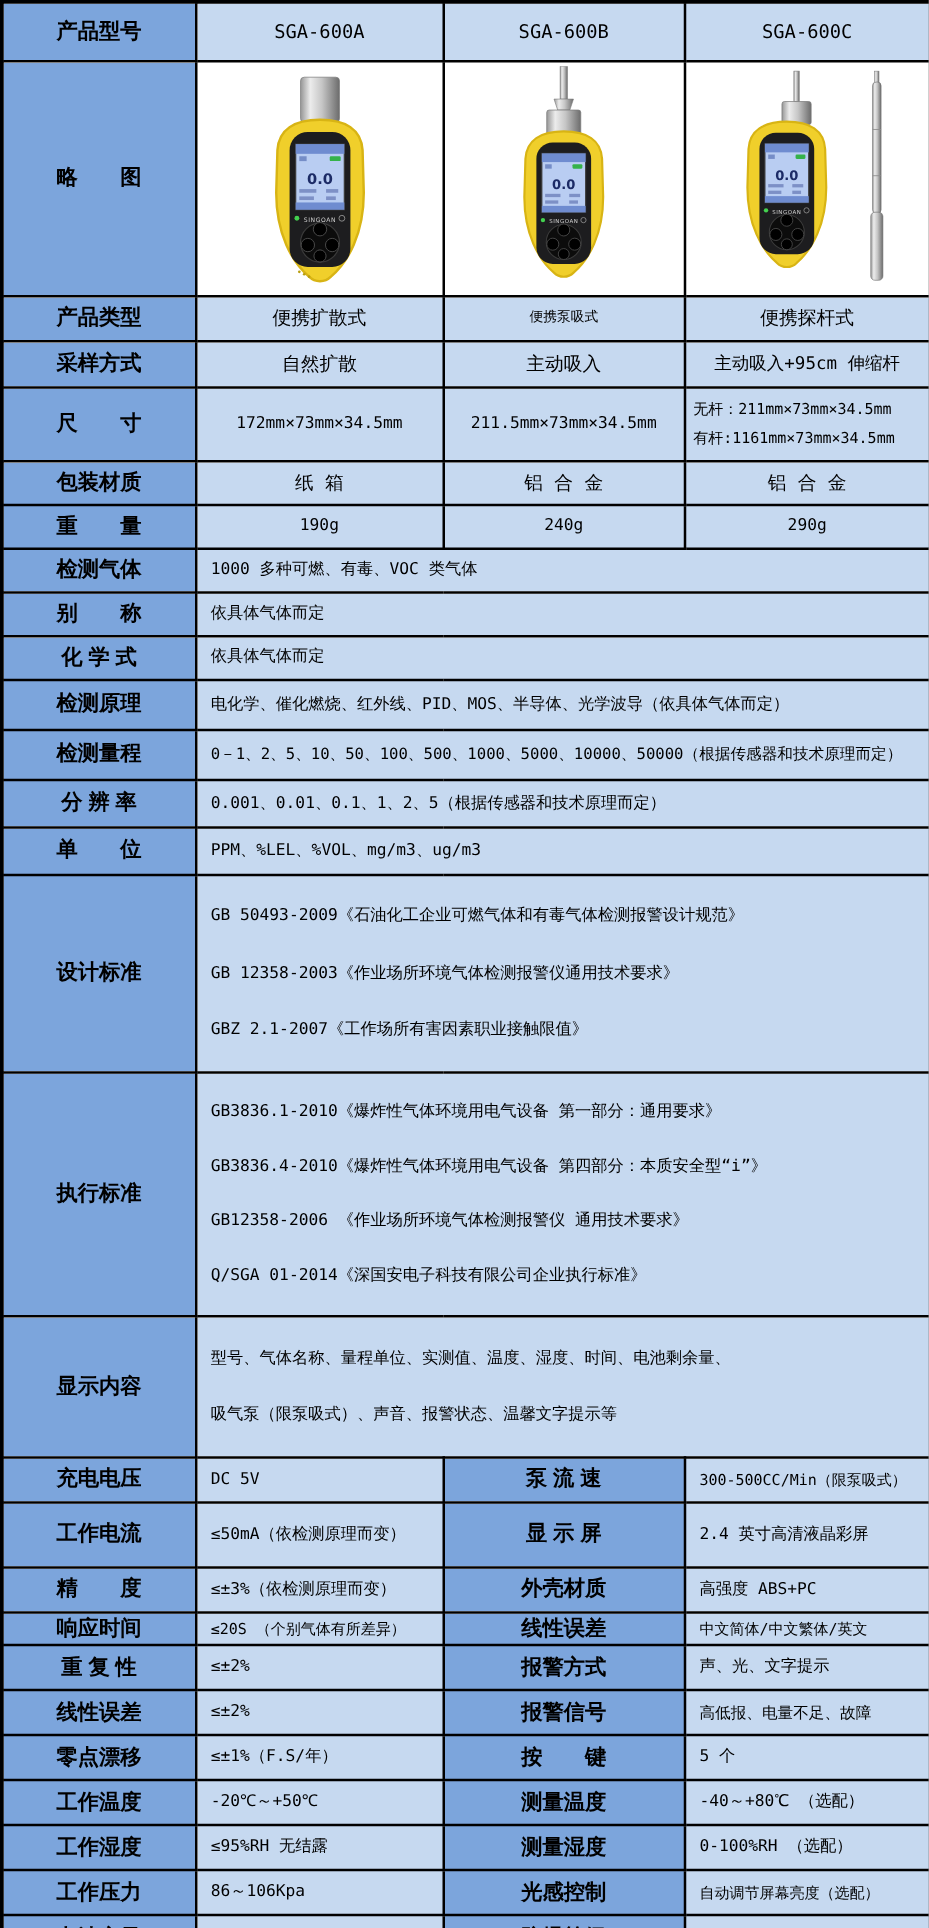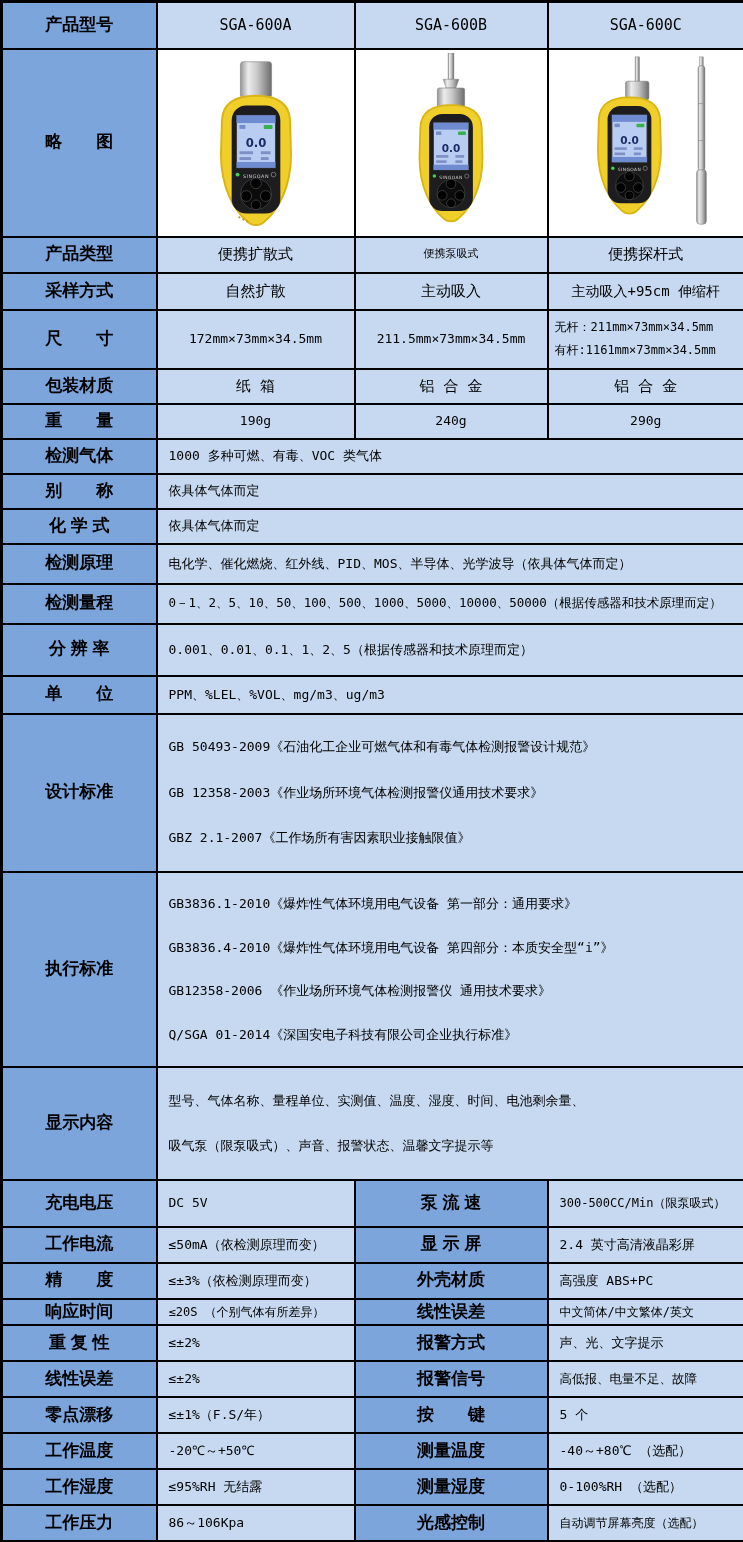--- a/index.html
+++ b/index.html
@@ -206,21 +206,21 @@
   <td class="val" colspan="3">依具体气体而定</td>
 </tr>
 <tr style="height:40px">
   <td class="lab">检测原理</td>
   <td class="val" colspan="3">电化学、催化燃烧、红外线、PID、MOS、半导体、光学波导（依具体气体而定）</td>
 </tr>
 <tr style="height:40px">
   <td class="lab">检测量程</td>
   <td class="val" colspan="3" style="font-size:12.5px">0－1、2、5、10、50、100、500、1000、5000、10000、50000（根据传感器和技术原理而定）</td>
 </tr>
-<tr style="height:52px">
+<tr style="height:38px">
   <td class="lab">分 辨 率</td>
   <td class="val" colspan="3">0.001、0.01、0.1、1、2、5（根据传感器和技术原理而定）</td>
 </tr>
 <tr style="height:38px">
   <td class="lab">单　　位</td>
   <td class="val" colspan="3">PPM、%LEL、%VOL、mg/m3、ug/m3</td>
 </tr>
 
 <tr style="height:80px">
   <td class="lab">设计标准</td>
@@ -242,27 +242,27 @@
 </tr>
 
 <tr style="height:64px">
   <td class="lab">显示内容</td>
   <td class="val" colspan="3">
     <div>型号、气体名称、量程单位、实测值、温度、湿度、时间、电池剩余量、</div>
     <div>吸气泵（限泵吸式）、声音、报警状态、温馨文字提示等</div>
   </td>
 </tr>
 
-<tr style="height:47px">
+<tr style="height:36px">
   <td class="lab">充电电压</td>
   <td class="val">DC 5V</td>
   <td class="lab">泵 流 速</td>
   <td class="val" style="font-size:12px">300-500CC/Min（限泵吸式）</td>
 </tr>
-<tr style="height:36px">
+<tr style="height:52px">
   <td class="lab">工作电流</td>
   <td class="val">≤50mA（依检测原理而变）</td>
   <td class="lab">显 示 屏</td>
   <td class="val">2.4 英寸高清液晶彩屏</td>
 </tr>
 <tr style="height:36px">
   <td class="lab">精　　度</td>
   <td class="val">≤±3%（依检测原理而变）</td>
   <td class="lab">外壳材质</td>
   <td class="val">高强度 ABS+PC</td>

